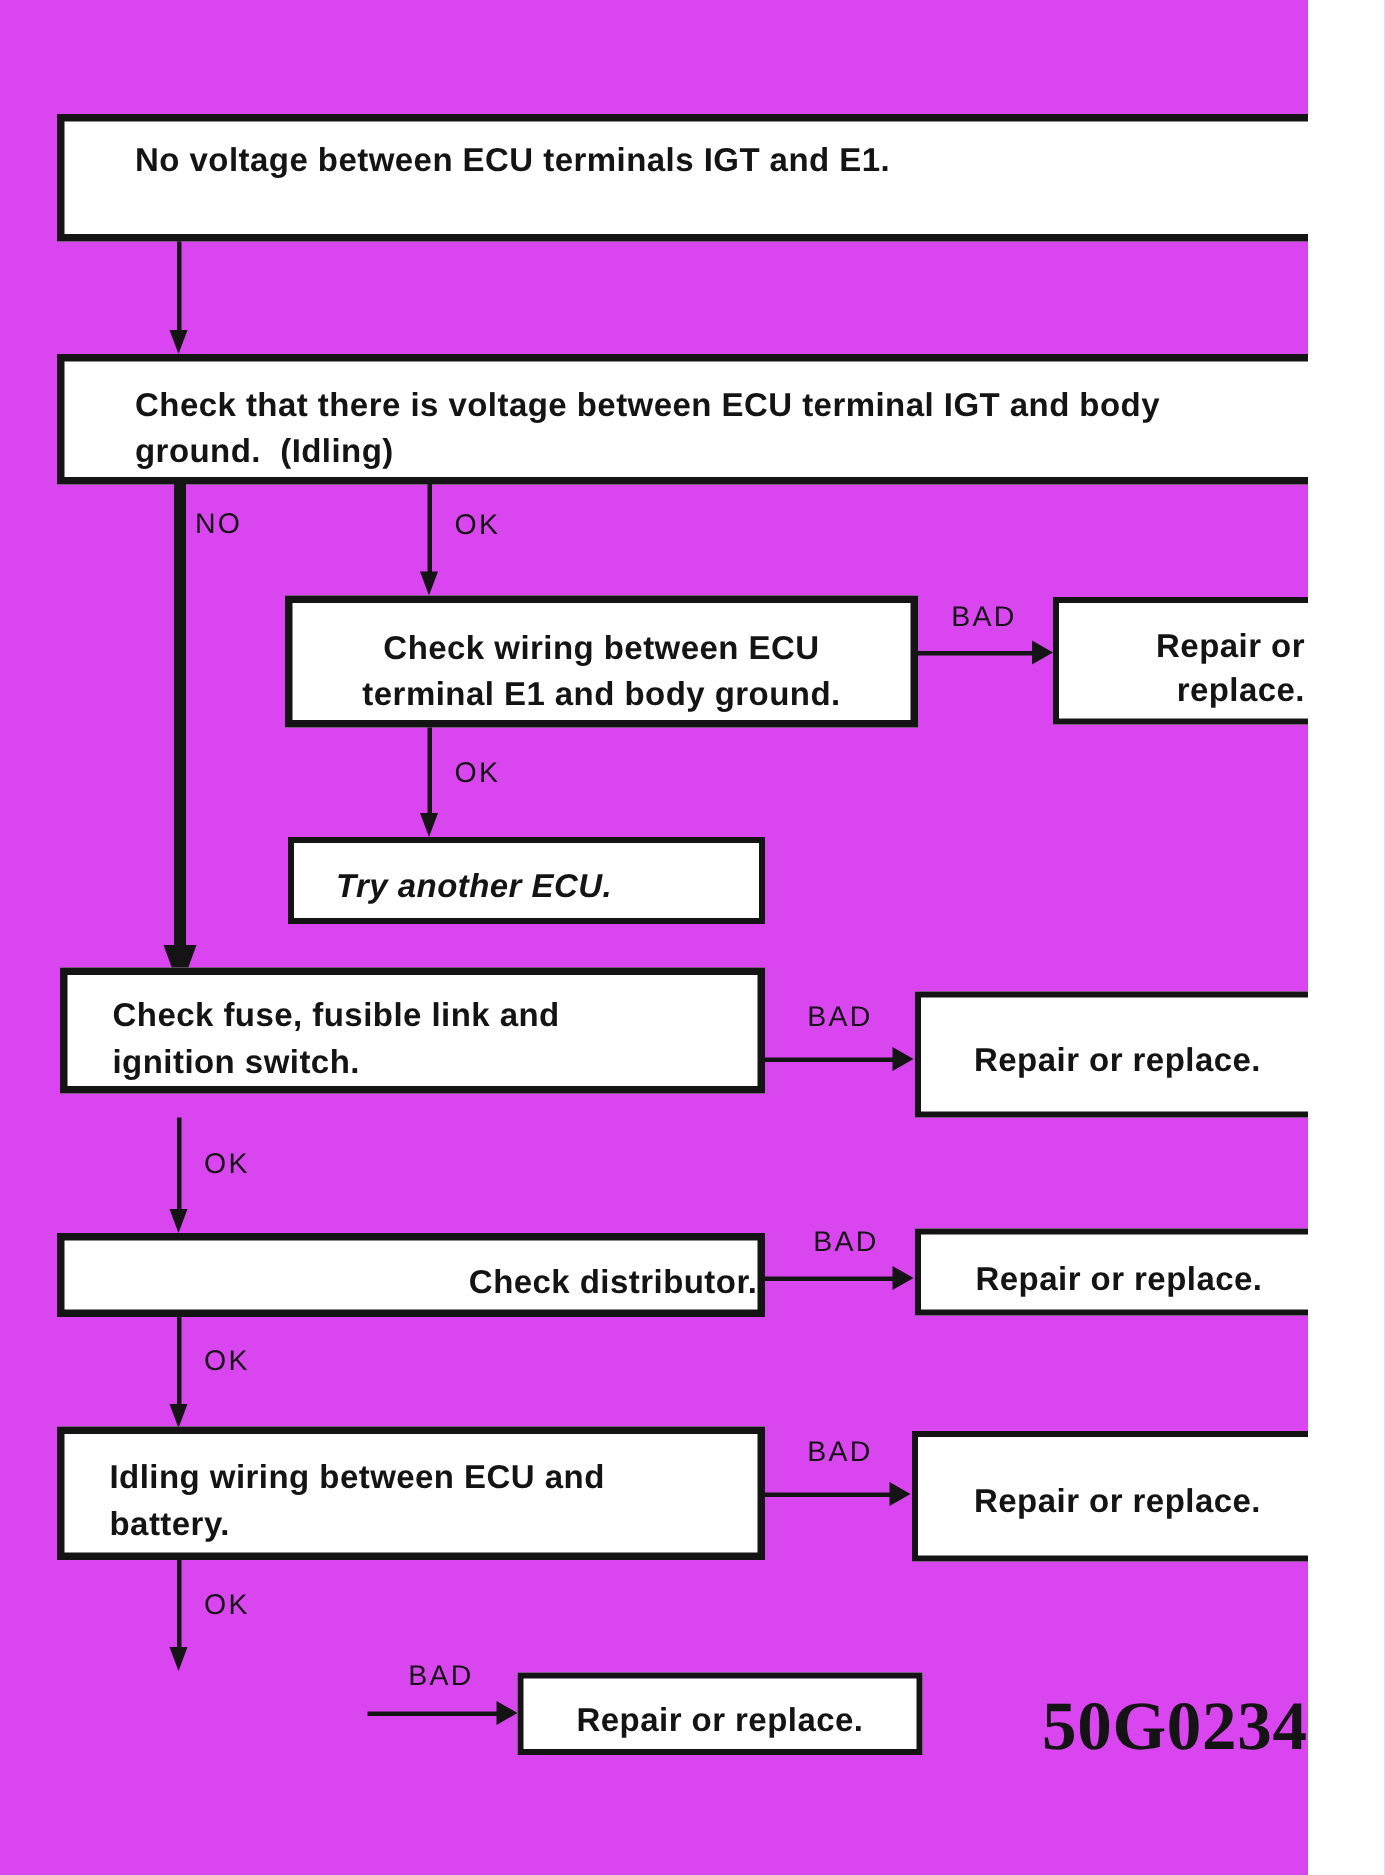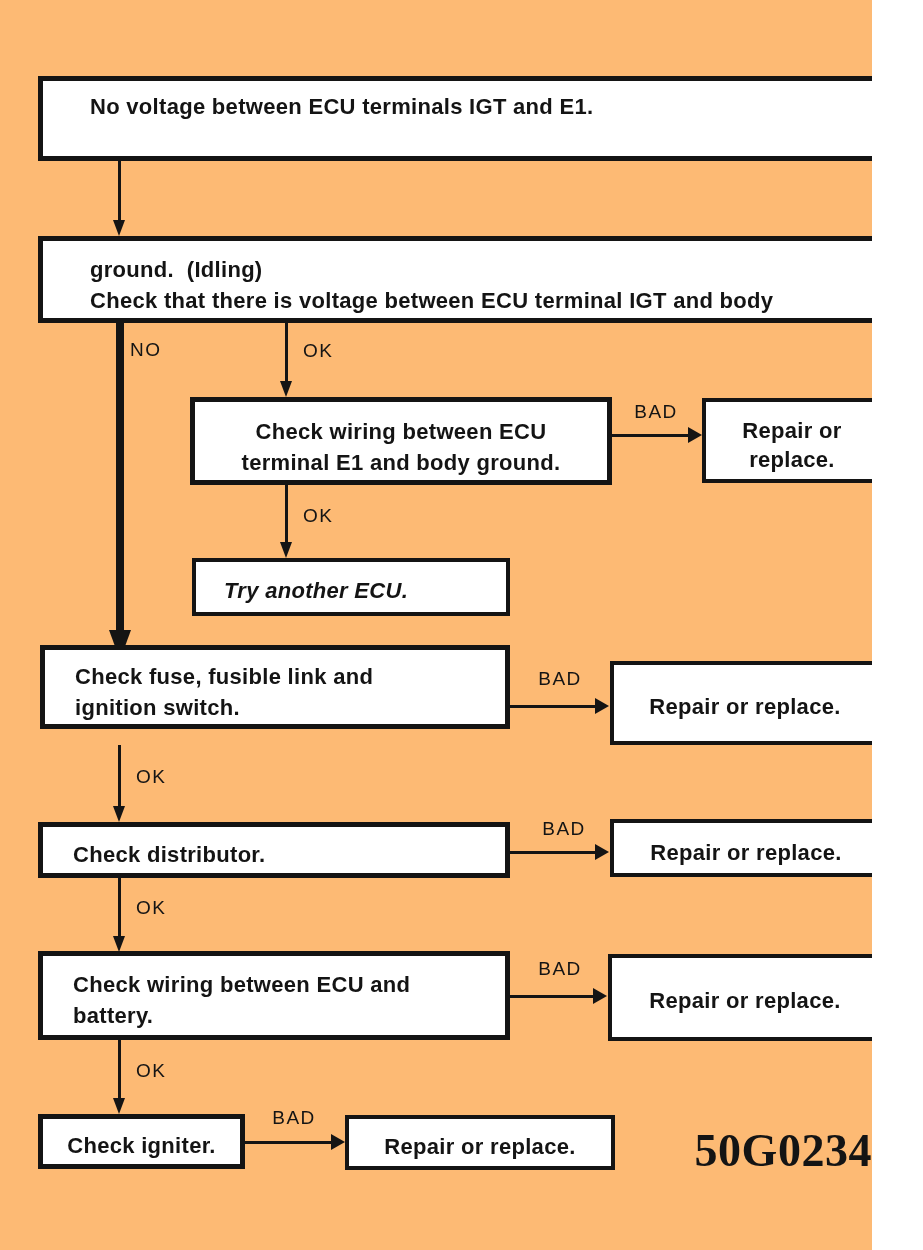--- a/index.html
+++ b/index.html
@@ -1,45 +1,45 @@
 <!DOCTYPE html>
 <html><head>
 <meta charset="utf-8">
 <style>
   html, body { margin: 0; padding: 0; background: #ffffff; }
   .canvas {
     position: relative;
     width: 872px;
     height: 1250px;
-    background: #fdba74;
+    background: #d946ef;
     font-family: "Liberation Sans", sans-serif;
     color: #141414;
     overflow: hidden;
   }
   
   .node {
     position: absolute;
     box-sizing: border-box;
     background: #ffffff;
     border: 4px solid #141414;
     font-size: 22px;
     font-weight: bold;
     line-height: 29px;
     letter-spacing: 0.3px;
   }
   .node .ln { display: block; white-space: pre-wrap; }
 
   #n-start            { left: 38px;  top: 76px;   width: 840px; height: 85px;  border-width: 5px; padding: 11px 10px 0 47px; }
   #n-check-voltage    { left: 38px;  top: 236px;  width: 840px; height: 87px;  border-width: 5px; padding: 13px 10px 0 47px; line-height: 31px; }
   #n-wiring-e1        { left: 190px; top: 397px;  width: 422px; height: 88px;  border-width: 5px; text-align: center; padding: 14px 6px 0 6px; line-height: 31px; }
-  #n-repair-1         { left: 702px; top: 398px;  width: 176px; height: 85px;  text-align: center; padding: 14px 4px 0 8px; }
+  #n-repair-1         { left: 702px; top: 398px;  width: 176px; height: 85px;  text-align: right; padding: 14px 4px 0 8px; }
   #n-try-ecu          { left: 192px; top: 558px;  width: 318px; height: 58px;  padding: 14px 0 0 28px; font-style: italic; }
   #n-fuse             { left: 40px;  top: 645px;  width: 470px; height: 84px;  border-width: 5px; padding: 11px 0 0 30px; line-height: 31px; }
   #n-repair-2         { left: 610px; top: 661px;  width: 270px; height: 84px;  text-align: center; padding: 27px 4px 0 4px; }
-  #n-distributor      { left: 38px;  top: 822px;  width: 472px; height: 56px;  border-width: 5px; padding: 13px 0 0 30px; }
+  #n-distributor      { left: 38px;  top: 822px;  width: 472px; height: 56px;  border-width: 5px; padding: 13px 0 0 30px; text-align: right; }
   #n-repair-3         { left: 610px; top: 819px;  width: 272px; height: 58px;  text-align: center; padding: 15px 4px 0 4px; }
   #n-battery          { left: 38px;  top: 951px;  width: 472px; height: 89px;  border-width: 5px; padding: 13px 0 0 30px; line-height: 31px; }
   #n-repair-4         { left: 608px; top: 954px;  width: 274px; height: 87px;  text-align: center; padding: 28px 4px 0 4px; }
   #n-igniter          { left: 38px;  top: 1114px; width: 207px; height: 55px;  border-width: 5px; text-align: center; padding: 12px 0 0 0; }
   #n-repair-5         { left: 345px; top: 1115px; width: 270px; height: 55px;  text-align: center; padding: 13px 4px 0 4px; }
 
   
   .vline, .hline { position: absolute; background: #141414; }
   .head-down {
     position: absolute; width: 0; height: 0;
@@ -82,22 +82,22 @@
 <div class="canvas">
 
   <div class="node" id="n-start">
     <span class="ln">No voltage between ECU terminals IGT and E1.</span>
   </div>
 
   <div class="vline" style="left:118px; top:161px; width:3px; height:61px;"></div>
   <div class="head-down" style="left:113px; top:220px;"></div>
 
   <div class="node" id="n-check-voltage">
+    <span class="ln">Check that there is voltage between ECU terminal IGT and body</span>
     <span class="ln">ground.  (Idling)</span>
-    <span class="ln">Check that there is voltage between ECU terminal IGT and body</span>
   </div>
 
   <div class="vline" style="left:116px; top:321px; width:8px; height:310px;"></div>
   <div class="head-down-big" style="left:109px; top:630px;"></div>
   <div class="edge-label" style="left:130px; top:339px;">NO</div>
 
   <div class="vline" style="left:285px; top:321px; width:3px; height:62px;"></div>
   <div class="head-down" style="left:280px; top:381px;"></div>
   <div class="edge-label" style="left:303px; top:340px;">OK</div>
 
@@ -150,39 +150,36 @@
 
   <div class="node" id="n-repair-3">
     <span class="ln">Repair or replace.</span>
   </div>
 
   <div class="vline" style="left:118px; top:878px; width:3px; height:60px;"></div>
   <div class="head-down" style="left:113px; top:936px;"></div>
   <div class="edge-label" style="left:136px; top:897px;">OK</div>
 
   <div class="node" id="n-battery">
-    <span class="ln">Check wiring between ECU and</span>
+    <span class="ln">Idling wiring between ECU and</span>
     <span class="ln">battery.</span>
   </div>
 
   <div class="hline" style="left:510px; top:995px; width:84px; height:3px;"></div>
   <div class="head-right" style="left:593px; top:988px;"></div>
   <div class="edge-label" style="left:524px; top:958px; width:72px; text-align:center;">BAD</div>
 
   <div class="node" id="n-repair-4">
     <span class="ln">Repair or replace.</span>
   </div>
 
   <div class="vline" style="left:118px; top:1040px; width:3px; height:60px;"></div>
   <div class="head-down" style="left:113px; top:1098px;"></div>
   <div class="edge-label" style="left:136px; top:1060px;">OK</div>
 
-  <div class="node" id="n-igniter">
-    <span class="ln">Check igniter.</span>
-  </div>
 
   <div class="hline" style="left:245px; top:1141px; width:87px; height:3px;"></div>
   <div class="head-right" style="left:331px; top:1134px;"></div>
   <div class="edge-label" style="left:262px; top:1107px; width:64px; text-align:center;">BAD</div>
 
   <div class="node" id="n-repair-5">
     <span class="ln">Repair or replace.</span>
   </div>
 
   <div class="figure-code">50G02342</div>

